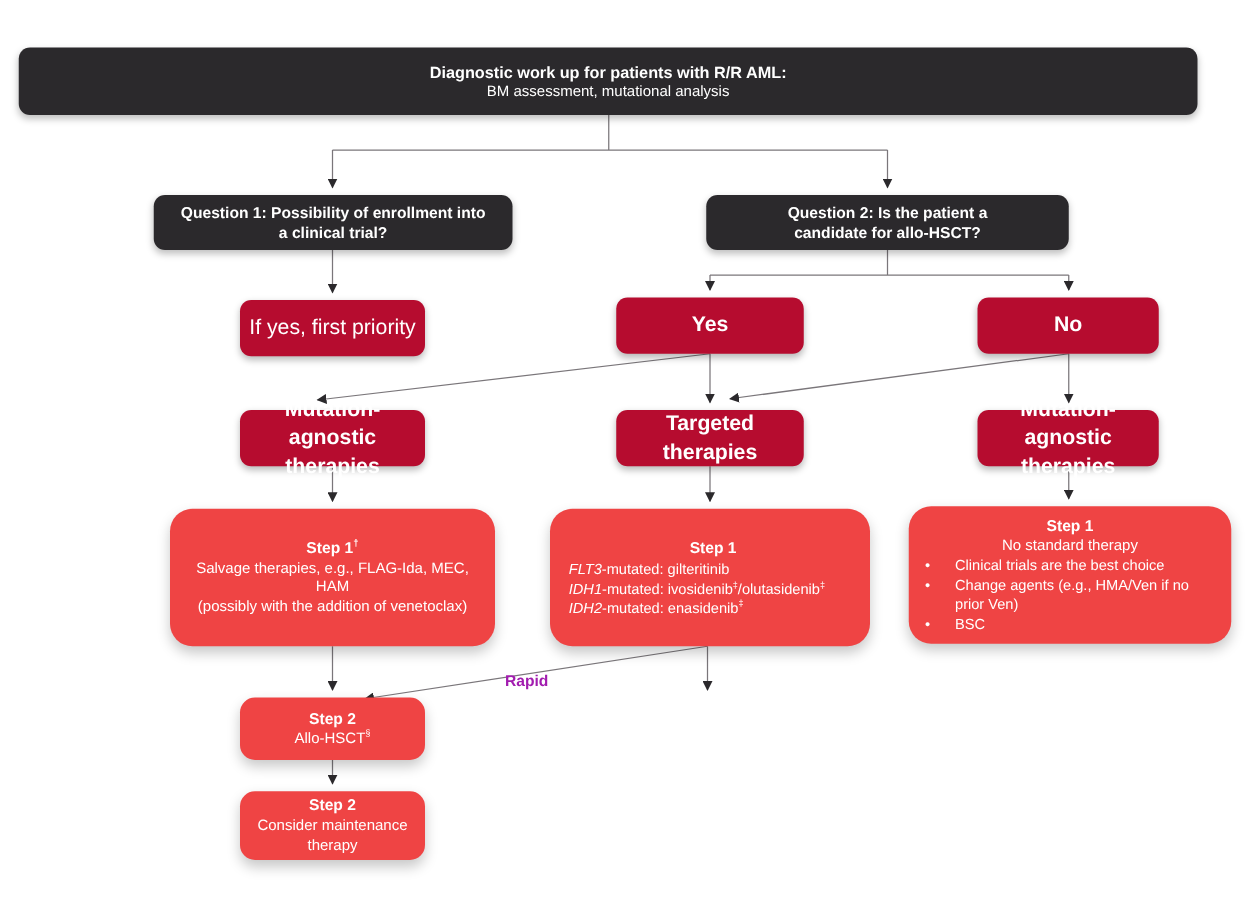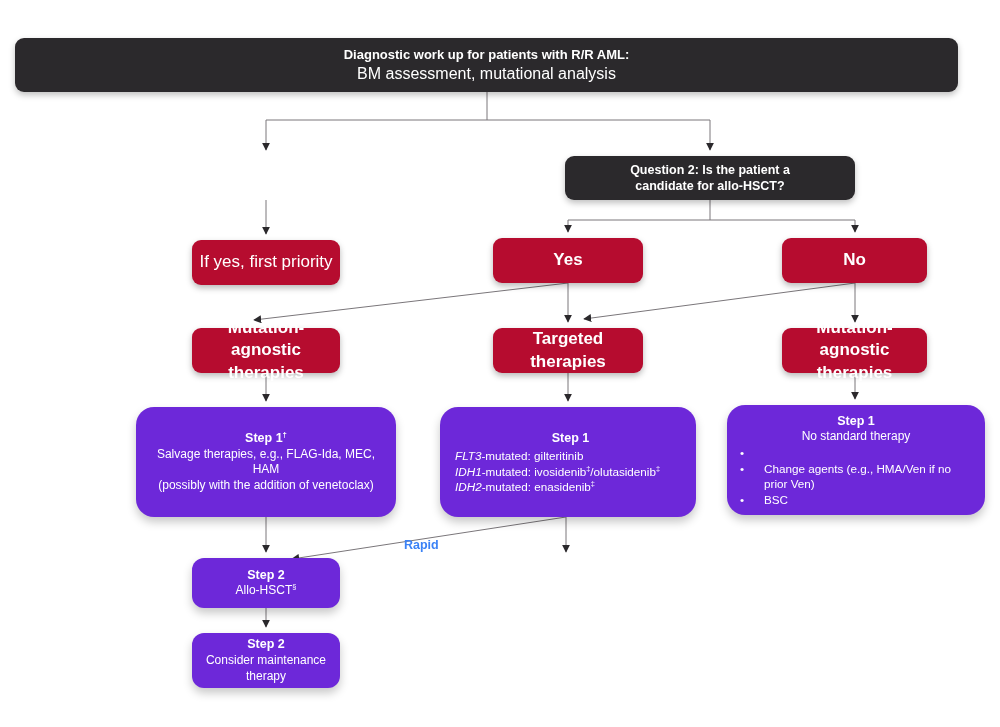--- a/index.html
+++ b/index.html
@@ -6,34 +6,34 @@
   body{font-family:"Liberation Sans","DejaVu Sans",sans-serif;}
   .canvas{position:relative;width:1000px;height:727px;background:#ffffff;overflow:hidden;}
   .connectors{position:absolute;left:0;top:0;width:1000px;height:727px;z-index:1;}
   .box{position:absolute;z-index:2;color:#ffffff;display:flex;flex-direction:column;
        align-items:center;justify-content:center;text-align:center;box-sizing:border-box;
        line-height:1.32;}
   .dark{background:#2b292c;border-radius:9px;font-weight:700;font-size:12.5px;
         box-shadow:0 3px 6px rgba(0,0,0,.25);}
   .red{background:#b60c2f;border-radius:9px;font-size:17px;
        box-shadow:0 3px 6px rgba(0,0,0,.28);}
-  .pink{background:#6d28d9;border-radius:18px;font-size:12px;
+  .pink{background:#ef4444;border-radius:18px;font-size:12px;
         box-shadow:0 5px 10px rgba(0,0,0,.22);justify-content:center;}
   .bold{font-weight:700;}
   .toptitle{font-size:13px;font-weight:700;}
-  .topsub{font-size:16px;font-weight:400;}
+  .topsub{font-size:12px;font-weight:400;}
   sup{font-size:0.62em;line-height:0;}
   i{font-style:italic;}
   .lines-left{align-items:flex-start;text-align:left;padding:0 10px 0 15px;font-size:11.7px;}
   .lines-left .ttl{align-self:center;font-weight:700;font-size:12.5px;margin-bottom:2px;}
   .bullets{width:100%;box-sizing:border-box;padding:0 10px 0 13px;text-align:left;font-size:11.7px;}
   .bullet-row{display:flex;}
   .bullet-dot{width:24px;flex:0 0 24px;text-align:left;}
   .bullet-text{flex:1;}
-  .rapid{position:absolute;z-index:3;color:#3b82f6;font-weight:700;font-size:12.5px;}
+  .rapid{position:absolute;z-index:3;color:#a21caf;font-weight:700;font-size:12.5px;}
 </style>
 </head>
 <body>
 
 <div class="canvas">
 
   <svg class="connectors" viewBox="0 0 1000 727" xmlns="http://www.w3.org/2000/svg">
     <defs>
       <marker id="arr" viewBox="0 0 10 10" refX="9" refY="5" markerWidth="8" markerHeight="8" orient="auto">
         <path d="M0,0 L10,5 L0,10 z" fill="#2b292c"></path>
@@ -61,20 +61,23 @@
       <path d="M566,517 L292,559" marker-end="url(#arr)"></path>
       <path d="M266,608 L266,627" marker-end="url(#arr)"></path>
     </g>
   </svg>
 
   <div class="box dark" style="left:15px;top:38px;width:943px;height:54px;">
     <div class="toptitle">Diagnostic work up for patients with R/R AML:</div>
     <div class="topsub">BM assessment, mutational analysis</div>
   </div>
 
+  <div class="box dark" style="left:123px;top:156px;width:287px;height:44px;padding:0 18px;">
+    <div>Question 1: Possibility of enrollment into a clinical trial?</div>
+  </div>
   <div class="box dark" style="left:565px;top:156px;width:290px;height:44px;padding:0 42px;">
     <div>Question 2: Is the patient a candidate for allo-HSCT?</div>
   </div>
 
   <div class="box red" style="left:192px;top:240px;width:148px;height:45px;">
     <div>If yes, first priority</div>
   </div>
   <div class="box red bold" style="left:493px;top:238px;width:150px;height:45px;">
     <div>Yes</div>
   </div>
@@ -112,20 +115,21 @@
       <i>IDH2</i><span>-mutated: enasidenib</span><sup>‡</sup>
     </div>
   </div>
 
   <div class="box pink" style="left:727px;top:405px;width:258px;height:110px;">
     <div class="bold" style="font-size:12.5px;">Step 1</div>
     <div>No standard therapy</div>
     <div class="bullets">
       <div class="bullet-row">
         <span class="bullet-dot">•</span>
+        <span class="bullet-text">Clinical trials are the best choice</span>
       </div>
       <div class="bullet-row">
         <span class="bullet-dot">•</span>
         <span class="bullet-text">Change agents (e.g., HMA/Ven if no prior Ven)</span>
       </div>
       <div class="bullet-row">
         <span class="bullet-dot">•</span>
         <span class="bullet-text">BSC</span>
       </div>
     </div>

